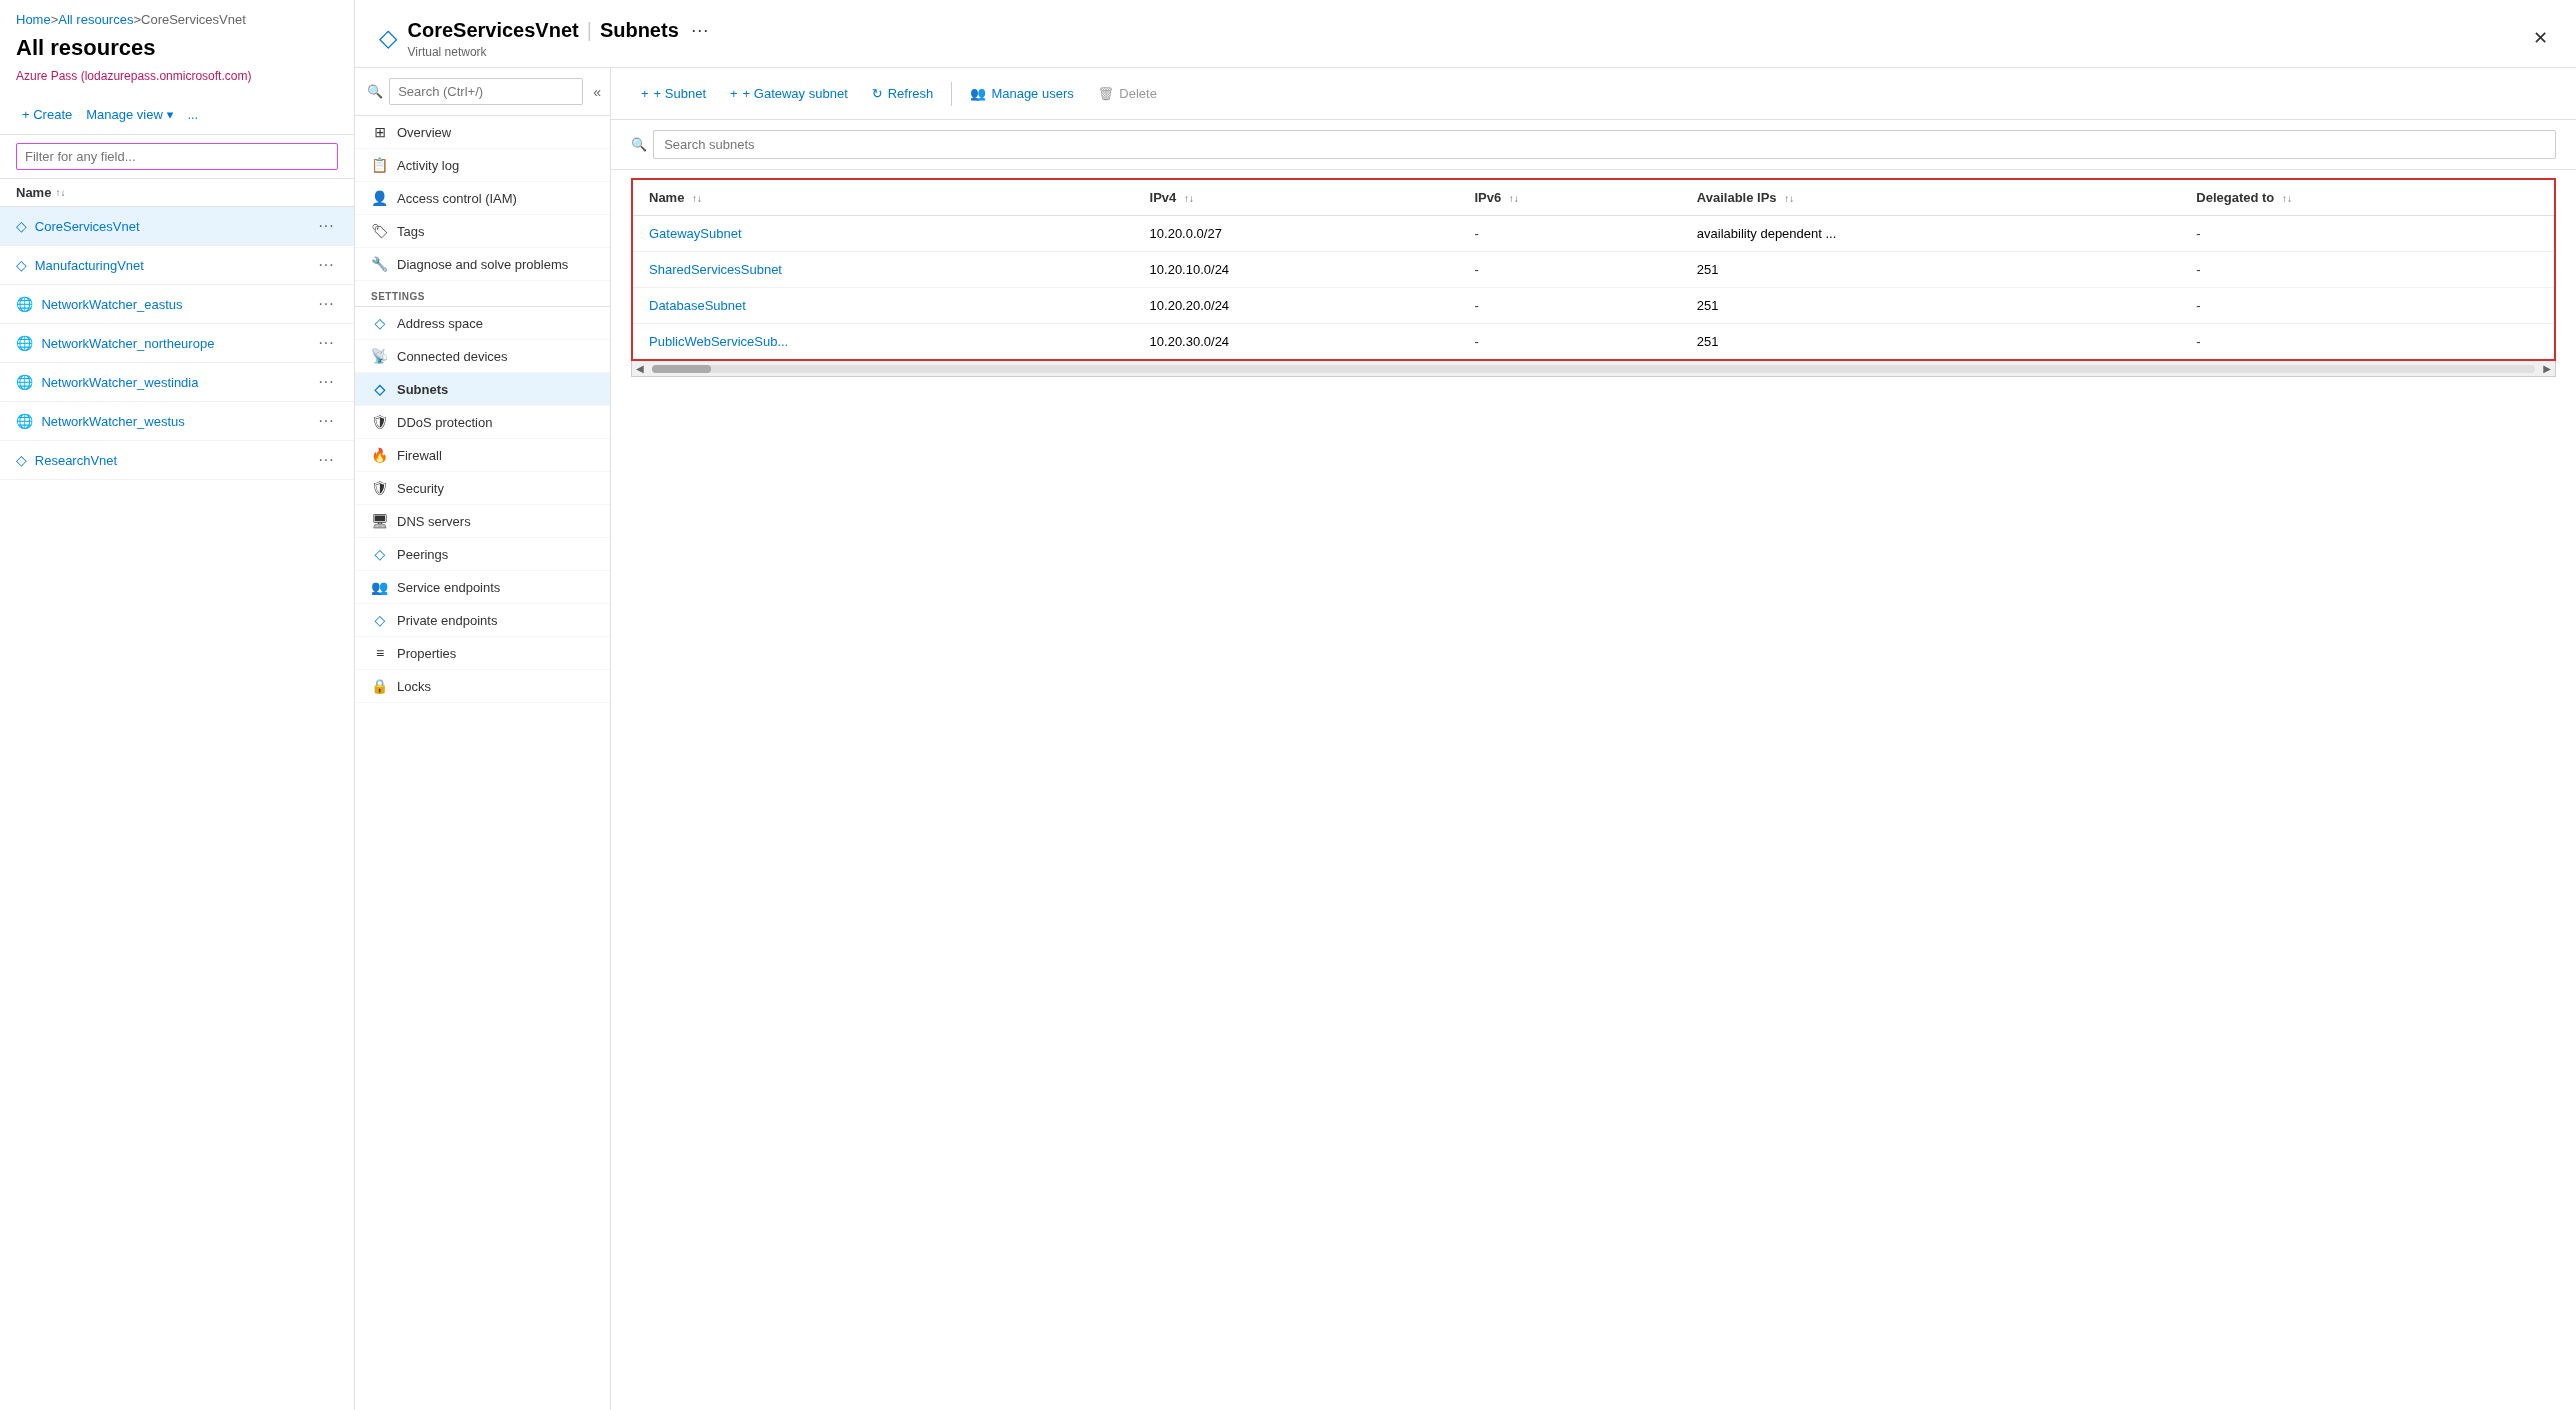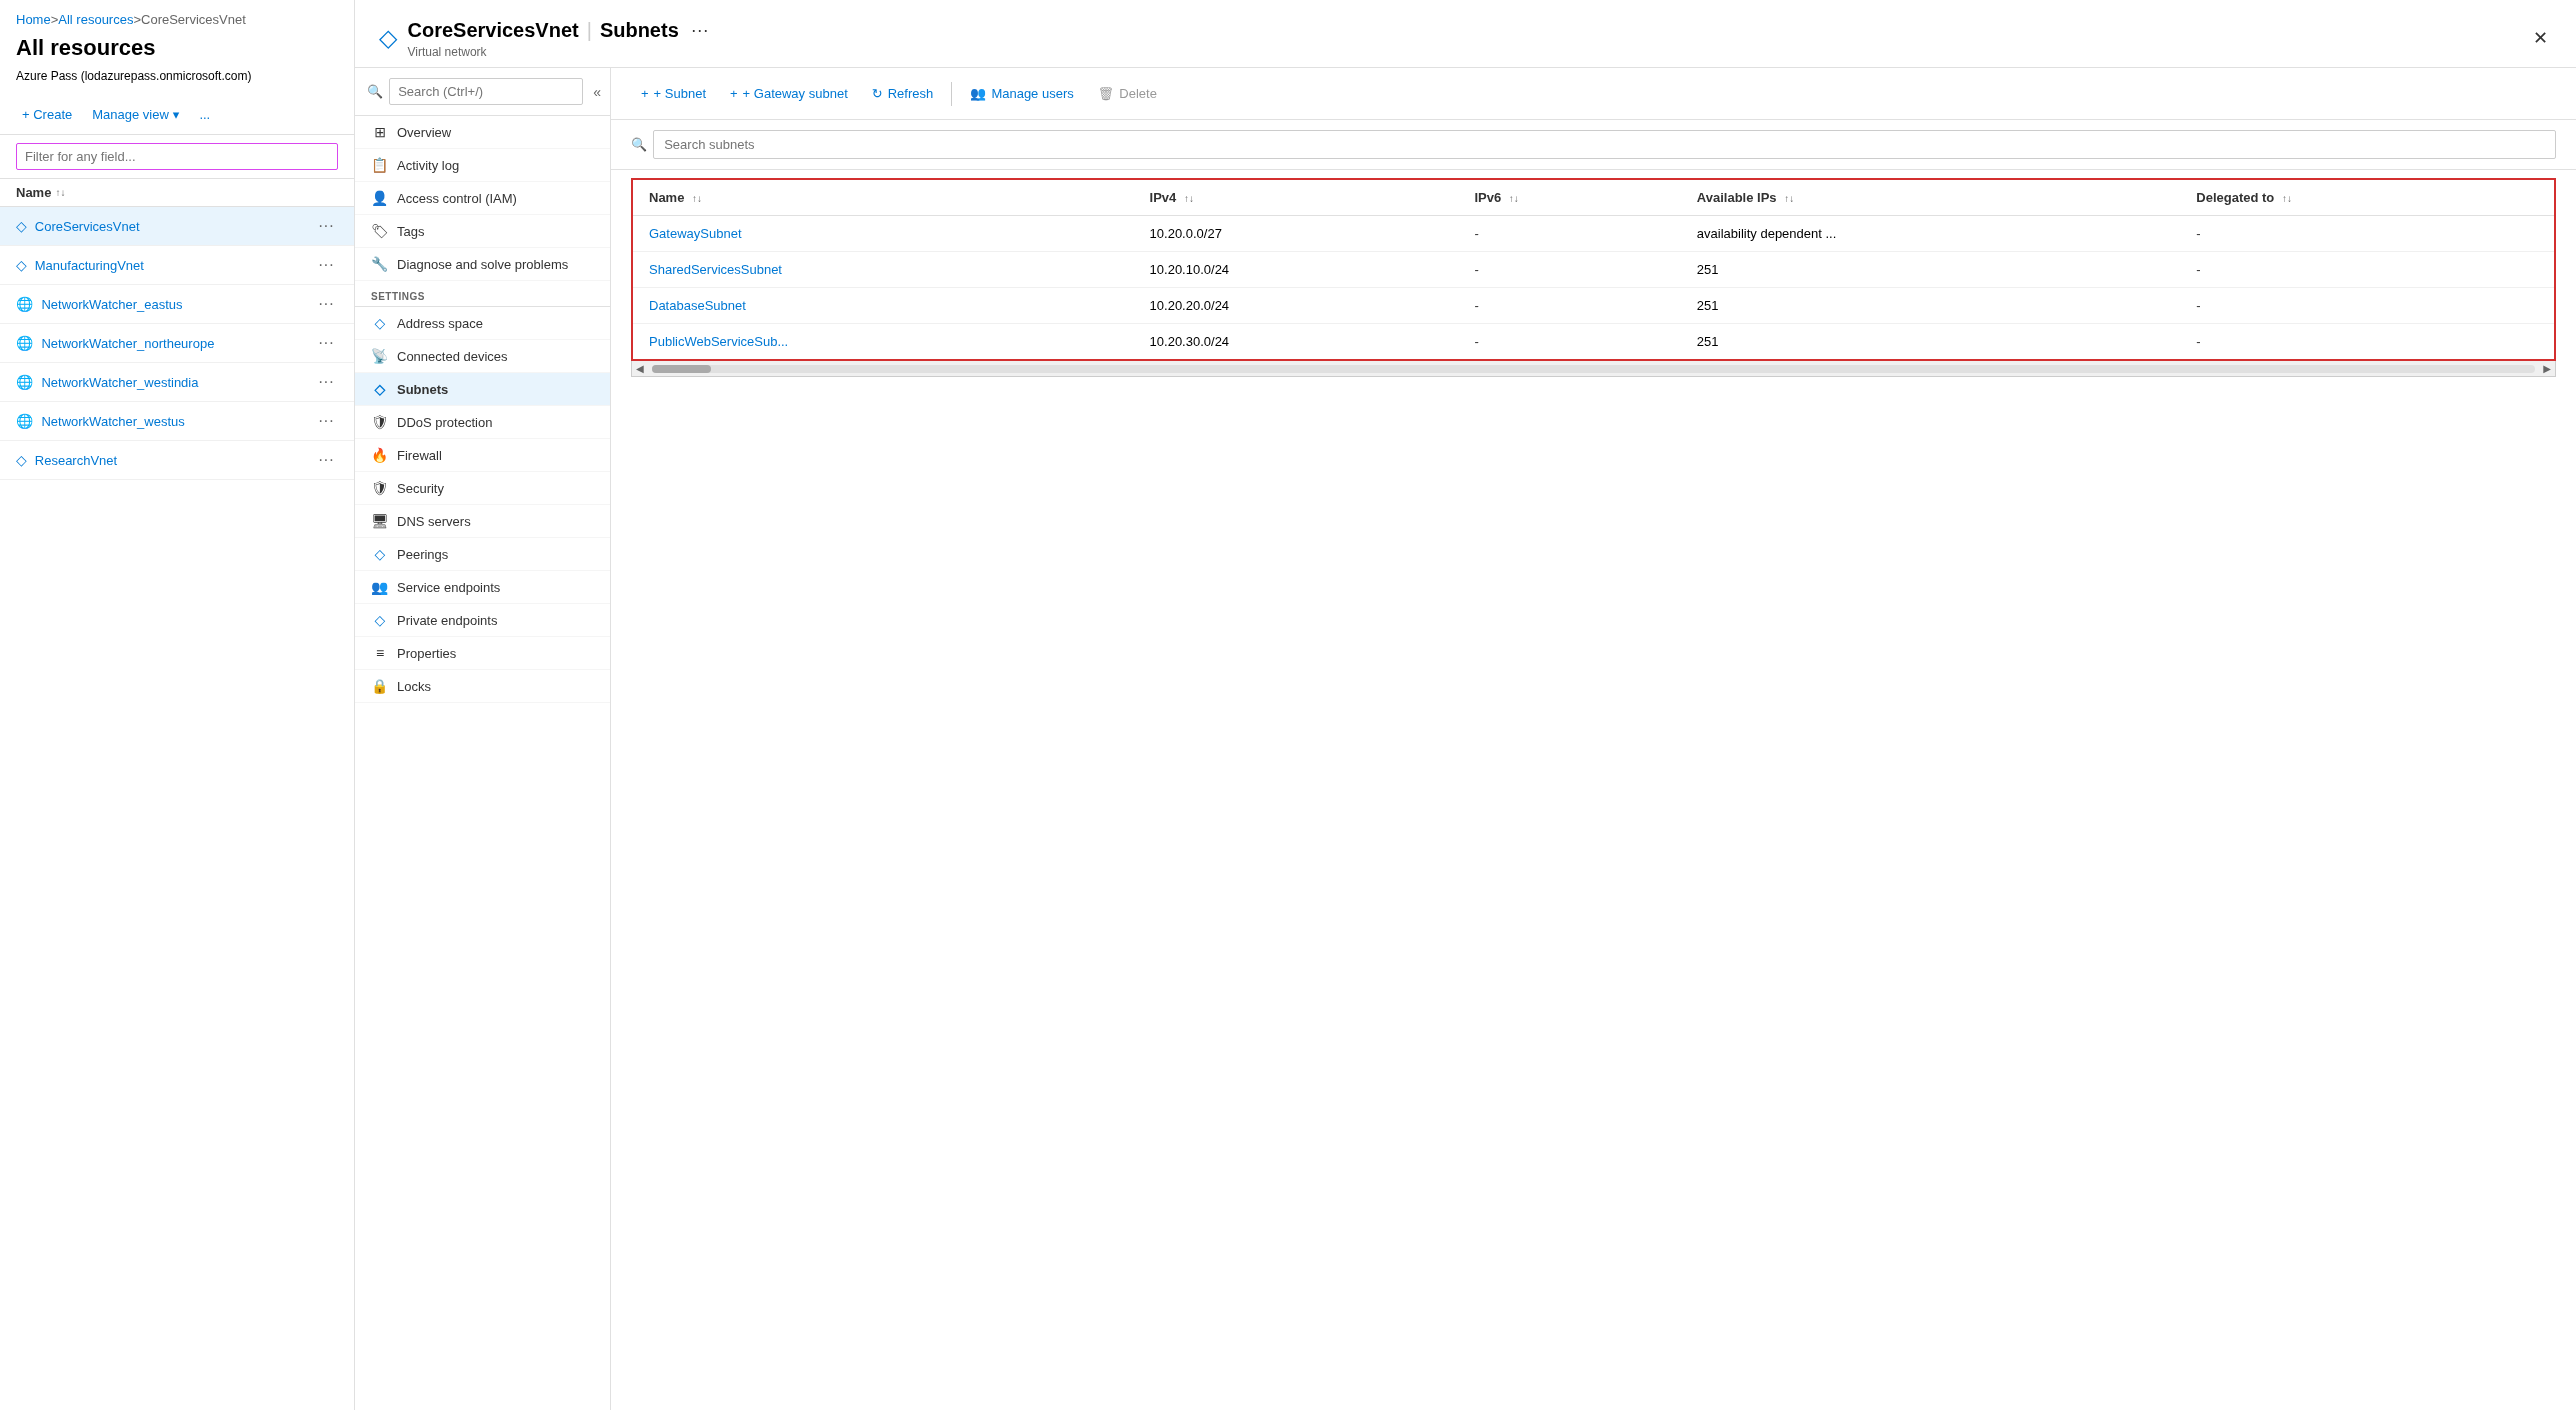--- a/index.html
+++ b/index.html
@@ -18,26 +18,26 @@
       padding: 12px 16px 4px;
       font-size: 12px;
       color: #666;
       display: flex;
       align-items: center;
       gap: 0;
     }
     .breadcrumb a { color: #0078d4; text-decoration: none; }
     .breadcrumb-sep { color: #666; }
     .left-title { padding: 4px 16px 8px; font-size: 22px; font-weight: 600; color: #000; }
-    .left-subtitle { padding: 0 16px 12px; font-size: 12px; color: #000000; }
+    .left-subtitle { padding: 0 16px 12px; font-size: 12px; color: #be185d; }
     .left-toolbar {
       padding: 8px 16px;
       display: flex;
       align-items: center;
-      gap: 8px;
+      gap: 2px;
       border-bottom: 1px solid #e0e0e0;
     }
     .btn-toolbar {
       display: flex; align-items: center; gap: 4px;
       background: none; border: none; cursor: pointer;
       color: #0078d4; font-size: 13px; padding: 4px 6px;
       border-radius: 2px;
     }
     .filter-box {
       padding: 8px 16px;

